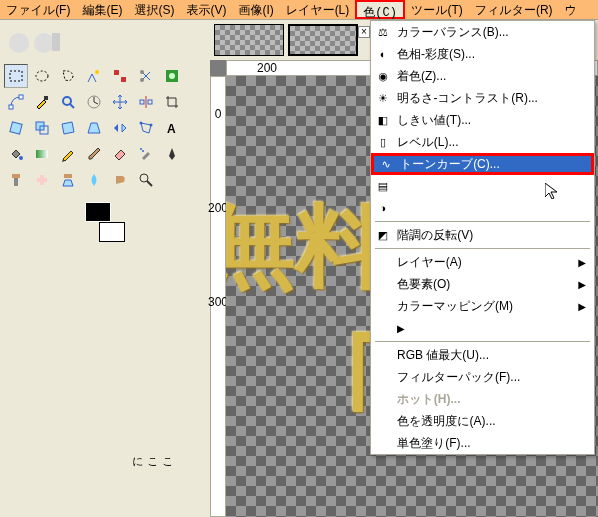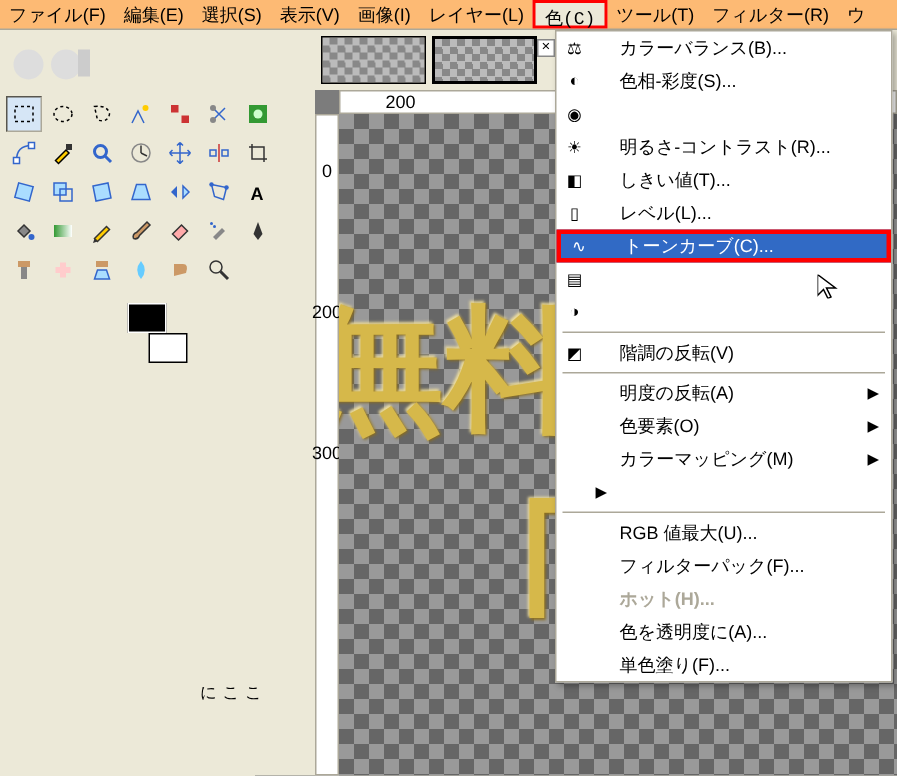--- a/index.html
+++ b/index.html
@@ -23,21 +23,21 @@
 .thumb .x { position: absolute; right: -14px; top: 0; width: 12px; height: 12px; border: 1px solid #888; background: #fff; font-size: 10px; text-align: center; line-height: 10px; }
 .ruler-h { background: #fff; height: 16px; margin-left: 16px; border: 1px solid #aca899; display: flex; align-items: center; padding-left: 30px; font-size: 10px; gap: 40px; }
 .ruler-v { position: absolute; left: 0; top: 56px; width: 16px; bottom: 0; background: #fff; border: 1px solid #aca899; display: flex; flex-direction: column; align-items: center; padding-top: 30px; font-size: 10px; gap: 40px; }
 .viewport { position: absolute; left: 16px; top: 56px; right: 0; bottom: 0; overflow: hidden; }
 .checker { width: 100%; height: 100%; background: repeating-conic-gradient(#666 0 25%, #999 0 50%) 0 0/20px 20px; position: relative; }
 .glyph { position: absolute; color: #d6b84a; font-family: serif; font-weight: bold; text-shadow: 1px 1px 2px #8a6d1e, -1px -1px 2px #f5e5a3; }
 .dropdown { position: absolute; left: 370px; top: 20px; width: 225px; background: #fff; border: 1px solid #aca899; box-shadow: 2px 2px 4px rgba(0,0,0,0.3); z-index: 10; }
 .dropdown .mi { display: flex; align-items: center; height: 22px; padding: 0 8px 0 4px; gap: 6px; }
 .dropdown .mi.highlight { background: #316ac5; color: #fff; border: 3px solid red; }
 .dropdown .mi .ic { width: 16px; height: 16px; display: inline-flex; align-items: center; justify-content: center; font-size: 11px; }
-.dropdown .mi .lab { flex: 1; margin-left: 16px; }
+.dropdown .mi .lab { flex: 1; }
 .dropdown .mi .arr { font-size: 10px; }
 .dropdown .mi.disabled { color: #aca899; font-weight: bold; }
 .dropdown .sep { height: 1px; background: #aca899; margin: 2px 4px; }
 svg.ico { width: 16px; height: 16px; }
 .cursor { position: absolute; left: 545px; top: 183px; z-index: 20; }
 </style>
 </head>
 <body>
 
 <div class="menubar">
@@ -302,20 +302,21 @@
   <div class="mi">
       <span class="ic">⚖</span>
       <span class="lab">カラーバランス(B)...</span>
     </div>
   <div class="mi">
       <span class="ic">◐</span>
       <span class="lab">色相-彩度(S)...</span>
     </div>
   <div class="mi">
       <span class="ic">◉</span>
+      <span class="lab">着色(Z)...</span>
     </div>
   <div class="mi">
       <span class="ic">☀</span>
       <span class="lab">明るさ-コントラスト(R)...</span>
     </div>
   <div class="mi">
       <span class="ic">◧</span>
       <span class="lab">しきい値(T)...</span>
     </div>
   <div class="mi">
@@ -333,21 +334,21 @@
       <span class="ic">◑</span>
     </div>
   <div class="sep"></div>
   <div class="mi">
       <span class="ic">◩</span>
       <span class="lab">階調の反転(V)</span>
     </div>
   <div class="sep"></div>
   <div class="mi">
       <span class="ic"></span>
-      <span class="lab">明度の反転(A)</span>
+      <span class="lab">レイヤー(A)</span>
       <span class="arr">▶</span>
     </div>
   <div class="mi">
       <span class="ic"></span>
       <span class="lab">色要素(O)</span>
       <span class="arr">▶</span>
     </div>
   <div class="mi">
       <span class="ic"></span>
       <span class="lab">カラーマッピング(M)</span>

